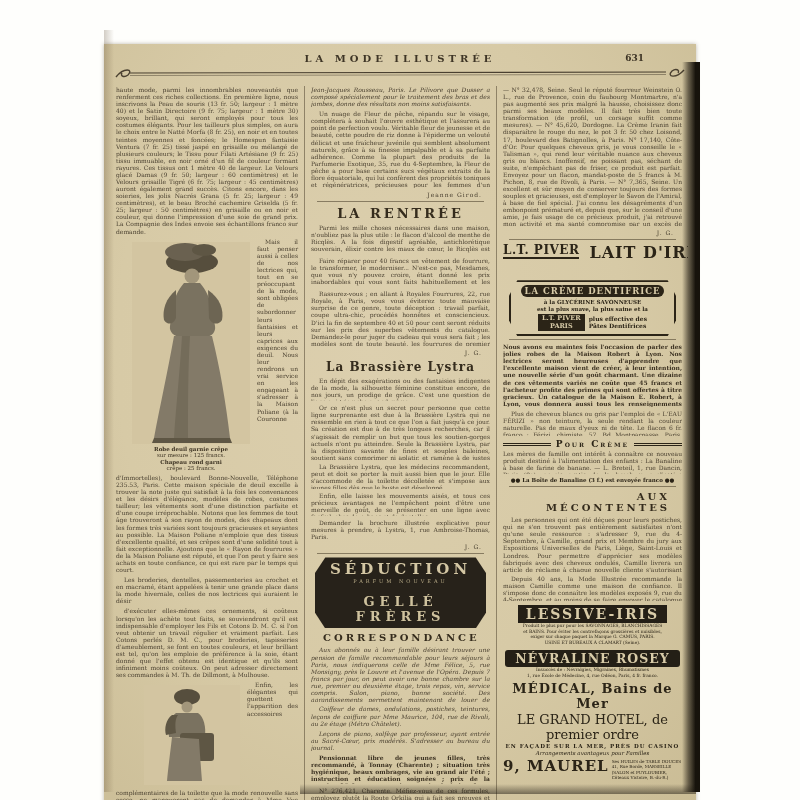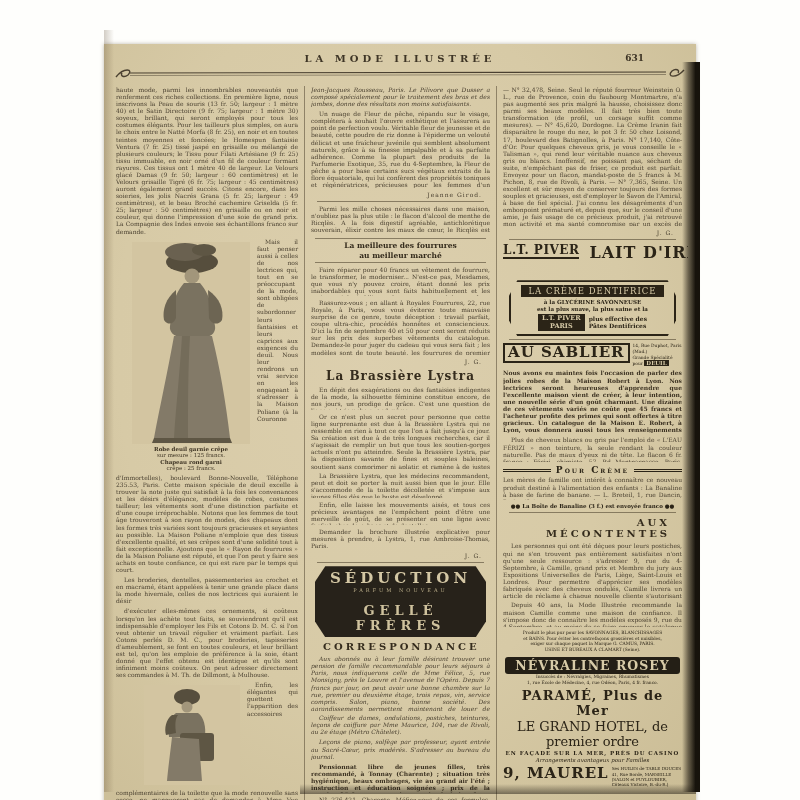--- a/index.html
+++ b/index.html
@@ -59,21 +59,21 @@
   .ad-seduction .t3{font-size:13px;font-weight:bold;letter-spacing:5px;margin-top:10px;color:#cfc29e;}
 
   .ad-piver{margin:2px 0;display:flex;align-items:flex-start;}
   .ad-piver .brand{font-size:12px;font-weight:900;letter-spacing:.5px;border-bottom:2px solid #2b2417;color:#2b2417;white-space:nowrap;}
   .ad-piver .prod{font-size:16px;font-weight:bold;letter-spacing:1px;color:#2b2417;margin-left:10px;white-space:nowrap;}
   .ad-piver .tags{font-size:4.2px;line-height:1.2;margin-left:3px;color:#2b2417;}
   .ad-piver .tags .rev{background:#2b2417;color:#d8cba8;padding:0 1px;}
 
   .ad-creme{border:2px solid #2b2417;clip-path:polygon(5% 0,95% 0,100% 28%,100% 72%,95% 100%,5% 100%,0 72%,0 28%);
         margin:2px 6px 3px;padding:3px 8px 3px;text-align:center;}
-  .ad-creme .ttl{background:#2b2417;color:#d8cba8;font-size:8.5px;font-weight:normal;letter-spacing:1px;padding:1px 0;margin:0 2px 2px;}
+  .ad-creme .ttl{background:#2b2417;color:#d8cba8;font-size:8.5px;font-weight:bold;letter-spacing:1px;padding:1px 0;margin:0 2px 2px;border-radius:6px;}
   .ad-creme .l{font-size:5.6px;font-weight:bold;line-height:1.25;color:#2b2417;}
   .ad-creme .row{display:flex;align-items:center;justify-content:center;margin-top:1px;}
   .ad-creme .blk{background:#2b2417;color:#d8cba8;font-size:6.5px;font-weight:bold;padding:1px 4px;line-height:1.15;}
   .ad-creme .rt{font-size:6px;font-weight:bold;margin-left:4px;color:#2b2417;text-align:left;line-height:1.15;}
 
   .ad-sablier{display:flex;align-items:flex-start;margin:2px 0;}
   .ad-sablier .ttl{font-size:15px;font-weight:900;letter-spacing:1px;border:2px solid #2b2417;padding:0 3px;color:#2b2417;white-space:nowrap;line-height:1.05;}
   .ad-sablier .rt{font-size:4.4px;line-height:1.3;margin-left:3px;color:#2b2417;}
   .ad-sablier .rev{background:#2b2417;color:#d8cba8;font-weight:bold;padding:0 2px;font-size:5.5px;}
 
@@ -166,25 +166,22 @@
         </div>
         <p>Enfin, les élégantes qui guettent l'apparition des accessoires complémentaires de la toilette que la mode renouvelle sans cesse, ne manqueront pas de demander à Mme Vve Philippe (35, rue Saint-Fargeau, Paris), un de ces beaux renards en marabout qui vont faire, cet hiver, grande concurrence à ceux de fourrure. Beaucoup plus légers, plus flous et plus seyants que ces derniers, ils se font en deux tons : taupe et noir, et mesurent 2 m. 50 de longueur, leur prix est de 35 francs, 30 francs et 25 francs selon leur qualité et leur importance; disons cependant qu'au point de vue de la solidité, tous offrent les mêmes garanties. Le grand manchon — coussin assorti, complète admirablement la parure, et ne coûte que 30 francs et 25 francs. Mme Vve Philippe fait les envois franco contre mandat-poste.</p>
 
       </section>
 
       <section class="col col-mid">
         <p class="it noindent c24">Jean-Jacques Rousseau, Paris. Le Pilivore que Dusser a composé spécialement pour le traitement des bras et des jambes, donne des résultats non moins satisfaisants.</p>
         <p class="c78">Un nuage de Fleur de pêche, répandu sur le visage, complétera à souhait l'œuvre esthétique et l'assurera au point de perfection voulu. Véritable fleur de jeunesse et de beauté, cette poudre de riz donne à l'épiderme un velouté délicat et une fraîcheur juvénile qui semblent absolument naturels, grâce à sa finesse impalpable et à sa parfaite adhérence. Comme la plupart des produits de la Parfumerie Exotique, 35, rue du 4-Septembre, la Fleur de pêche a pour base certains sucs végétaux extraits de la flore équatoriale, qui lui confèrent des propriétés toniques et régénératrices, précieuses pour les femmes d'un certain âge. Prix de la Fleur de pêche : 3 fr. 50; franco : 4 francs.</p>
         <div class="sig">Jeanne Girod.</div>
         <hr class="hr">
+        <h2 class="big">LA RENTRÉE</h2>
         <p class="c30">Parmi les mille choses nécessaires dans une maison, n'oubliez pas la plus utile : le flacon d'alcool de menthe de Ricqlès. A la fois digestif agréable, antichlorétique souverain, élixir contre les maux de cœur, le Ricqlès est aussi un dentifrice antiseptique et une eau de toilette exquise.</p>
-        <div class="subhead">
-          <div>La meilleure des fourrures</div>
-          <div>au meilleur marché</div>
-        </div>
         <p class="c30">Faire réparer pour 40 francs un vêtement de fourrure, le transformer, le moderniser... N'est-ce pas, Mesdames, que vous n'y pouvez croire, étant donné les prix inabordables qui vous sont faits habituellement et les petits traités indélicats dont vous avez été, peut-être, l'objet ces dernières années en pareille matière.</p>
         <p class="c56">Rassurez-vous ; en allant à Royales Fourrures, 22, rue Royale, à Paris, vous vous éviterez toute mauvaise surprise de ce genre, toute déception : travail parfait, coupe ultra-chic, procédés honnêtes et consciencieux. D'ici la fin de septembre 40 et 50 pour cent seront réduits sur les prix des superbes vêtements du catalogue. Demandez-le pour juger du cadeau qui vous sera fait ; les modèles sont de toute beauté, les fourrures de premier choix. Envoi à condition en province. Téléphone 107.39.</p>
         <div class="sig">J. G.</div>
         <h2 class="scripty">La Brassière Lystra</h2>
         <p class="c24">En dépit des exagérations ou des fantaisies indigentes de la mode, la silhouette féminine constitue encore, de nos jours, un prodige de grâce. C'est une question de ligne qui triomphe quand même.</p>
         <p class="c56">Or ce n'est plus un secret pour personne que cette ligne surprenante est due à la Brassière Lystra qui ne ressemble en rien à tout ce que l'on a fait jusqu'à ce jour. Sa création est due à de très longues recherches, car il s'agissait de remplir un but que tous les soutien-gorges actuels n'ont pu atteindre. Seule la Brassière Lystra, par la disposition savante de fines et souples baleines, soutient sans comprimer ni aplatir, et ramène à de justes proportions la poitrine que tant de causes ont déformée et donne au buste l'apparence naturelle.</p>
         <p class="c26">La Brassière Lystra, que les médecins recommandent, peut et doit se porter la nuit aussi bien que le jour. Elle s'accommode de la toilette décolletée et s'impose aux jeunes filles dès que le buste est développé.</p>
         <p class="c24">Enfin, elle laisse les mouvements aisés, et tous ces précieux avantages ne l'empêchent point d'être une merveille de goût, de se présenter en une ligne avec fanfreluches de rubans et de dentelles.</p>
         <p class="c24">Demander la brochure illustrée explicative pour mesures à prendre, à Lystra, 1, rue Ambroise-Thomas, Paris.</p>
         <div class="sig">J. G.</div>
@@ -223,54 +220,47 @@
               <span>L.T. PIVER</span><br>
               <span>PARIS</span>
             </div>
             <div class="rt">
               <span>plus effective des</span><br>
               <span>Pâtes Dentifrices</span>
             </div>
           </div>
         </div>
         <hr class="hr">
-        <div class="ad-sablier">
-          <span class="ttl">AU SABLIER</span>
-          <span class="rt">
-            <span>14, Rue Duphot, Paris (Mad.)</span><br>
-            <span>Grande Spécialité pour</span>
-            <span class="rev">DEUIL</span>
-          </span>
-        </div>
         <p class="boldp noindent c64">Nous avons eu maintes fois l'occasion de parler des jolies robes de la Maison Robert à Lyon. Nos lectrices seront heureuses d'apprendre que l'excellente maison vient de créer, à leur intention, une nouvelle série d'un goût charmant. Une dizaine de ces vêtements variés ne coûte que 45 francs et l'acheteur profite des primes qui sont offertes à titre gracieux. Un catalogue de la Maison E. Robert, à Lyon, vous donnera aussi tous les renseignements sur les costumes mi-confectionnés en dentelle, en broderie, en toile paillée qui sont de véritables merveilles. Il faut se hâter d'écrire.</p>
         <p class="c26">Plus de cheveux blancs ou gris par l'emploi de « L'EAU FÉRIZI » non teinture, la seule rendant la couleur naturelle. Pas de maux d'yeux ni de tête. Le flacon 6 fr. franco : Férizi, chimiste, 57, Bd Montparnasse, Paris. Notice gratis.</p>
         <div class="bebe">
           <div class="bar"></div>
           <div class="t">Pour Crème</div>
           <div class="bar"></div>
         </div>
         <p class="noindent c24">Les mères de famille ont intérêt à connaître ce nouveau produit destiné à l'alimentation des enfants : La Banaline à base de farine de banane. — L. Breteil, 1, rue Dancin, Paris (9e), envois gratis de la brochure explicative détaillée.</p>
         <div class="centerline">●● La Boîte de Banaline (3 f.) est envoyée franco ●●</div>
         <hr class="hr">
         <h3 class="caps">AUX MÉCONTENTES</h3>
         <p class="c56">Les personnes qui ont été déçues pour leurs postiches, qui ne s'en trouvent pas entièrement satisfaites n'ont qu'une seule ressource : s'adresser 9, rue du 4-Septembre, à Camille, grand prix et Membre du jury aux Expositions Universelles de Paris, Liège, Saint-Louis et Londres. Pour permettre d'apprécier ses modèles fabriqués avec des cheveux ondulés, Camille livrera un article de réclame à chaque nouvelle cliente s'autorisant de « la Mode Illustrée ».</p>
         <p class="c26">Depuis 40 ans, la Mode Illustrée recommande la maison Camille comme une maison de confiance. Il s'impose donc de connaître les modèles exposés 9, rue du 4-Septembre, et au moins de se faire envoyer le catalogue qui sera adressé franco.</p>
         <div class="ad-lessive">
+          <div class="ttl">LESSIVE-IRIS</div>
           <div class="l">Produit le plus pur pour les SAVONNAGES, BLANCHISSAGES</div>
           <div class="l">et BAINS. Pour éviter les contrefaçons grossières et nuisibles,</div>
           <div class="l">exiger sur chaque paquet la Marque G. CAMUS, PARIS.</div>
           <div class="l">USINE ET BUREAUX À CLAMART (Seine).</div>
         </div>
         <div class="ad-nevraline">
           <div class="ttl">NÉVRALINE ROSEY</div>
           <div class="l">Insuccès de : Névralgies, Migraines, Rhumatismes</div>
           <div class="l">1, rue École de Médecine, 4, rue Odéon, Paris, 4 fr. franco.</div>
         </div>
         <div class="ad-parame">
-          <div class="ttl">PARAMÉ, Plus de Mer</div>
+          <div class="ttl">MÉDICAL, Bains de Mer</div>
           <div class="l1">LE GRAND HOTEL, de premier ordre</div>
           <div class="l2">EN FAÇADE SUR LA MER, PRÈS DU CASINO</div>
           <div class="l3">Arrangements avantageux pour Familles</div>
         </div>
         <div class="ad-maurel">
           <div class="row1">
             <span class="name">9, MAUREL</span>
             <span class="rt">
               <span>Ses HUILES de TABLE DOUCES</span><br>
               <span>41, Rue Borde, MARSEILLE</span><br>

